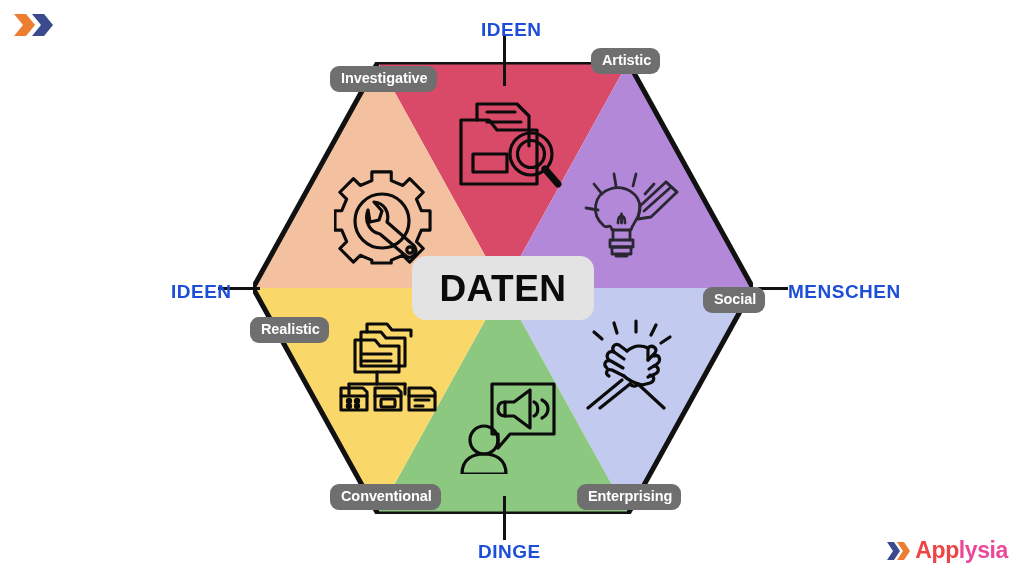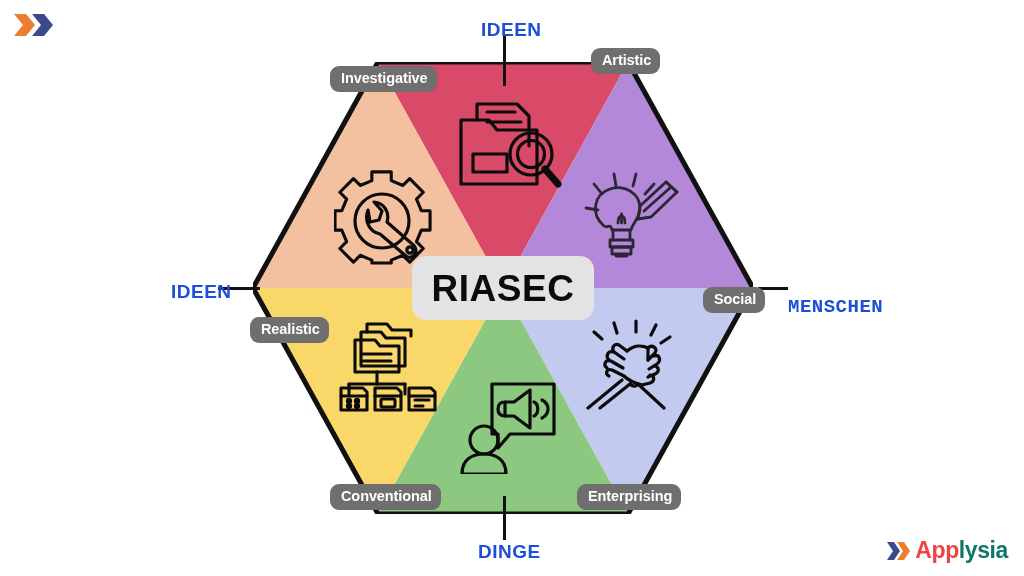--- a/index.html
+++ b/index.html
@@ -23,21 +23,21 @@
   }
   #brand-logo-br {
     position: absolute; right: 16px; bottom: 14px;
     display: flex; align-items: center; gap: 3px;
   }
   #brand-logo-br .wordmark {
     font-size: 23px; font-weight: bold; letter-spacing: -0.4px;
     line-height: 1;
   }
   .wm-orange { color: #ef4444; }
-  .wm-navy   { color: #0f766e; }
+  .wm-navy   { color: #ec4899; }
 
   
   #hex-wrap {
     position: absolute;
     left: 253px; top: 62px;
     width: 500px; height: 452px;
   }
   #hex-svg { display: block; width: 500px; height: 452px; }
 
   
@@ -68,21 +68,21 @@
     font-size: 19px;
     font-weight: bold;
     letter-spacing: 0.5px;
     white-space: nowrap;
     line-height: 1;
     z-index: 6;
   }
   #axis-ideen     { left: 481px; top: 20px; }
   #axis-daten     { left: 478px; top: 542px; }
   #axis-dinge     { left: 171px; top: 282px; }
-  #axis-menschen  { left: 788px; top: 298px; font-family: Liberation Mono, monospace; }
+  #axis-menschen  { left: 788px; top: 282px; }
 
   
   .connector {
     position: absolute;
     background: #111111;
     z-index: 2;
   }
   #conn-top    { left: 503px; top: 36px;  width: 2.5px; height: 50px; }
   #conn-bottom { left: 503px; top: 496px; width: 2.5px; height: 44px; }
   #conn-left   { left: 218px; top: 287px; width: 42px;  height: 2.5px; }
@@ -265,21 +265,21 @@
   <div class="vertex-label" id="label-social">Social</div>
   <div class="vertex-label" id="label-conventional">Conventional</div>
   <div class="vertex-label" id="label-enterprising">Enterprising</div>
 
   <div class="axis-caption" id="axis-ideen">IDEEN</div>
   <div class="axis-caption" id="axis-daten">DINGE</div>
   <div class="axis-caption" id="axis-dinge">IDEEN</div>
   <div class="axis-caption" id="axis-menschen">MENSCHEN</div>
 
   <div id="center-badge">
-    <span class="txt">RIASEC</span>
+    <span class="txt">DATEN</span>
   </div>
 
   <div id="brand-logo-br">
     <svg viewBox="0 0 26 22" width="26" height="22" aria-hidden="true">
       <path d="M1 2 L8 2 L14 11 L8 20 L1 20 L7 11 Z" fill="#3A4A8C"></path>
       <path d="M11 2 L18 2 L24 11 L18 20 L11 20 L17 11 Z" fill="#ED7D31"></path>
     </svg>
     <span class="wordmark">
       <span class="wm-orange">App</span><span class="wm-navy">lysia</span>
     </span>

